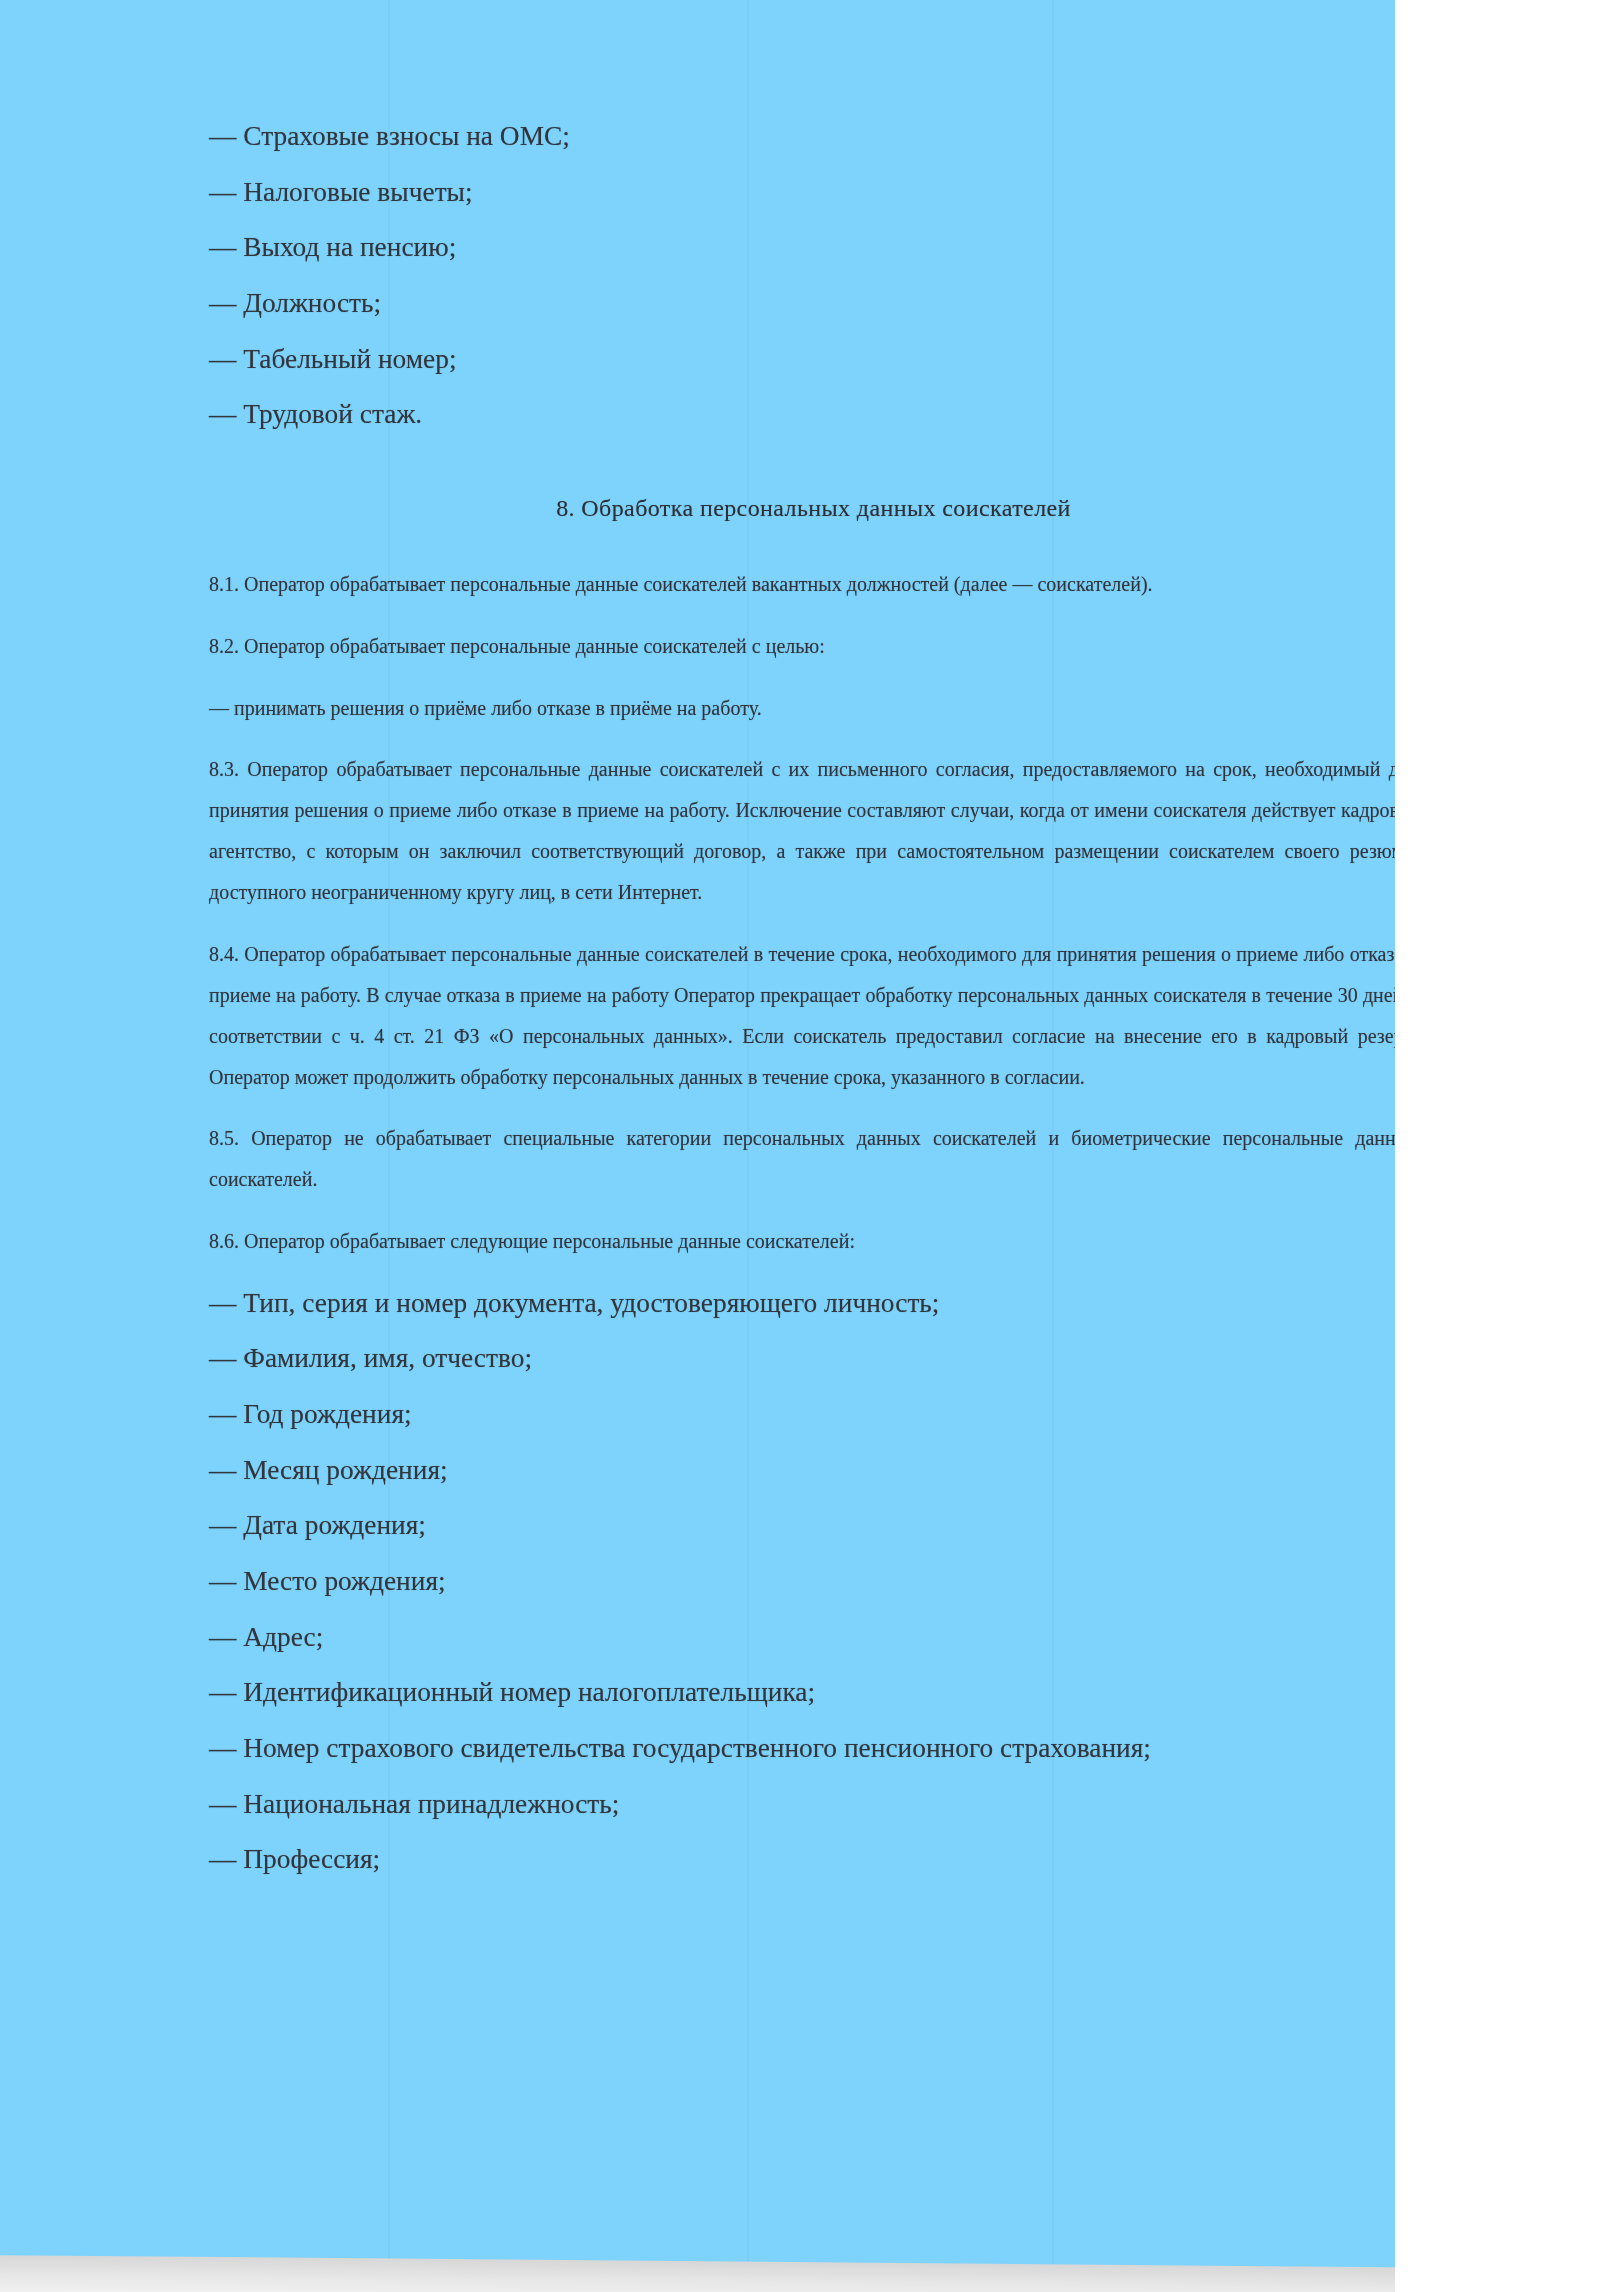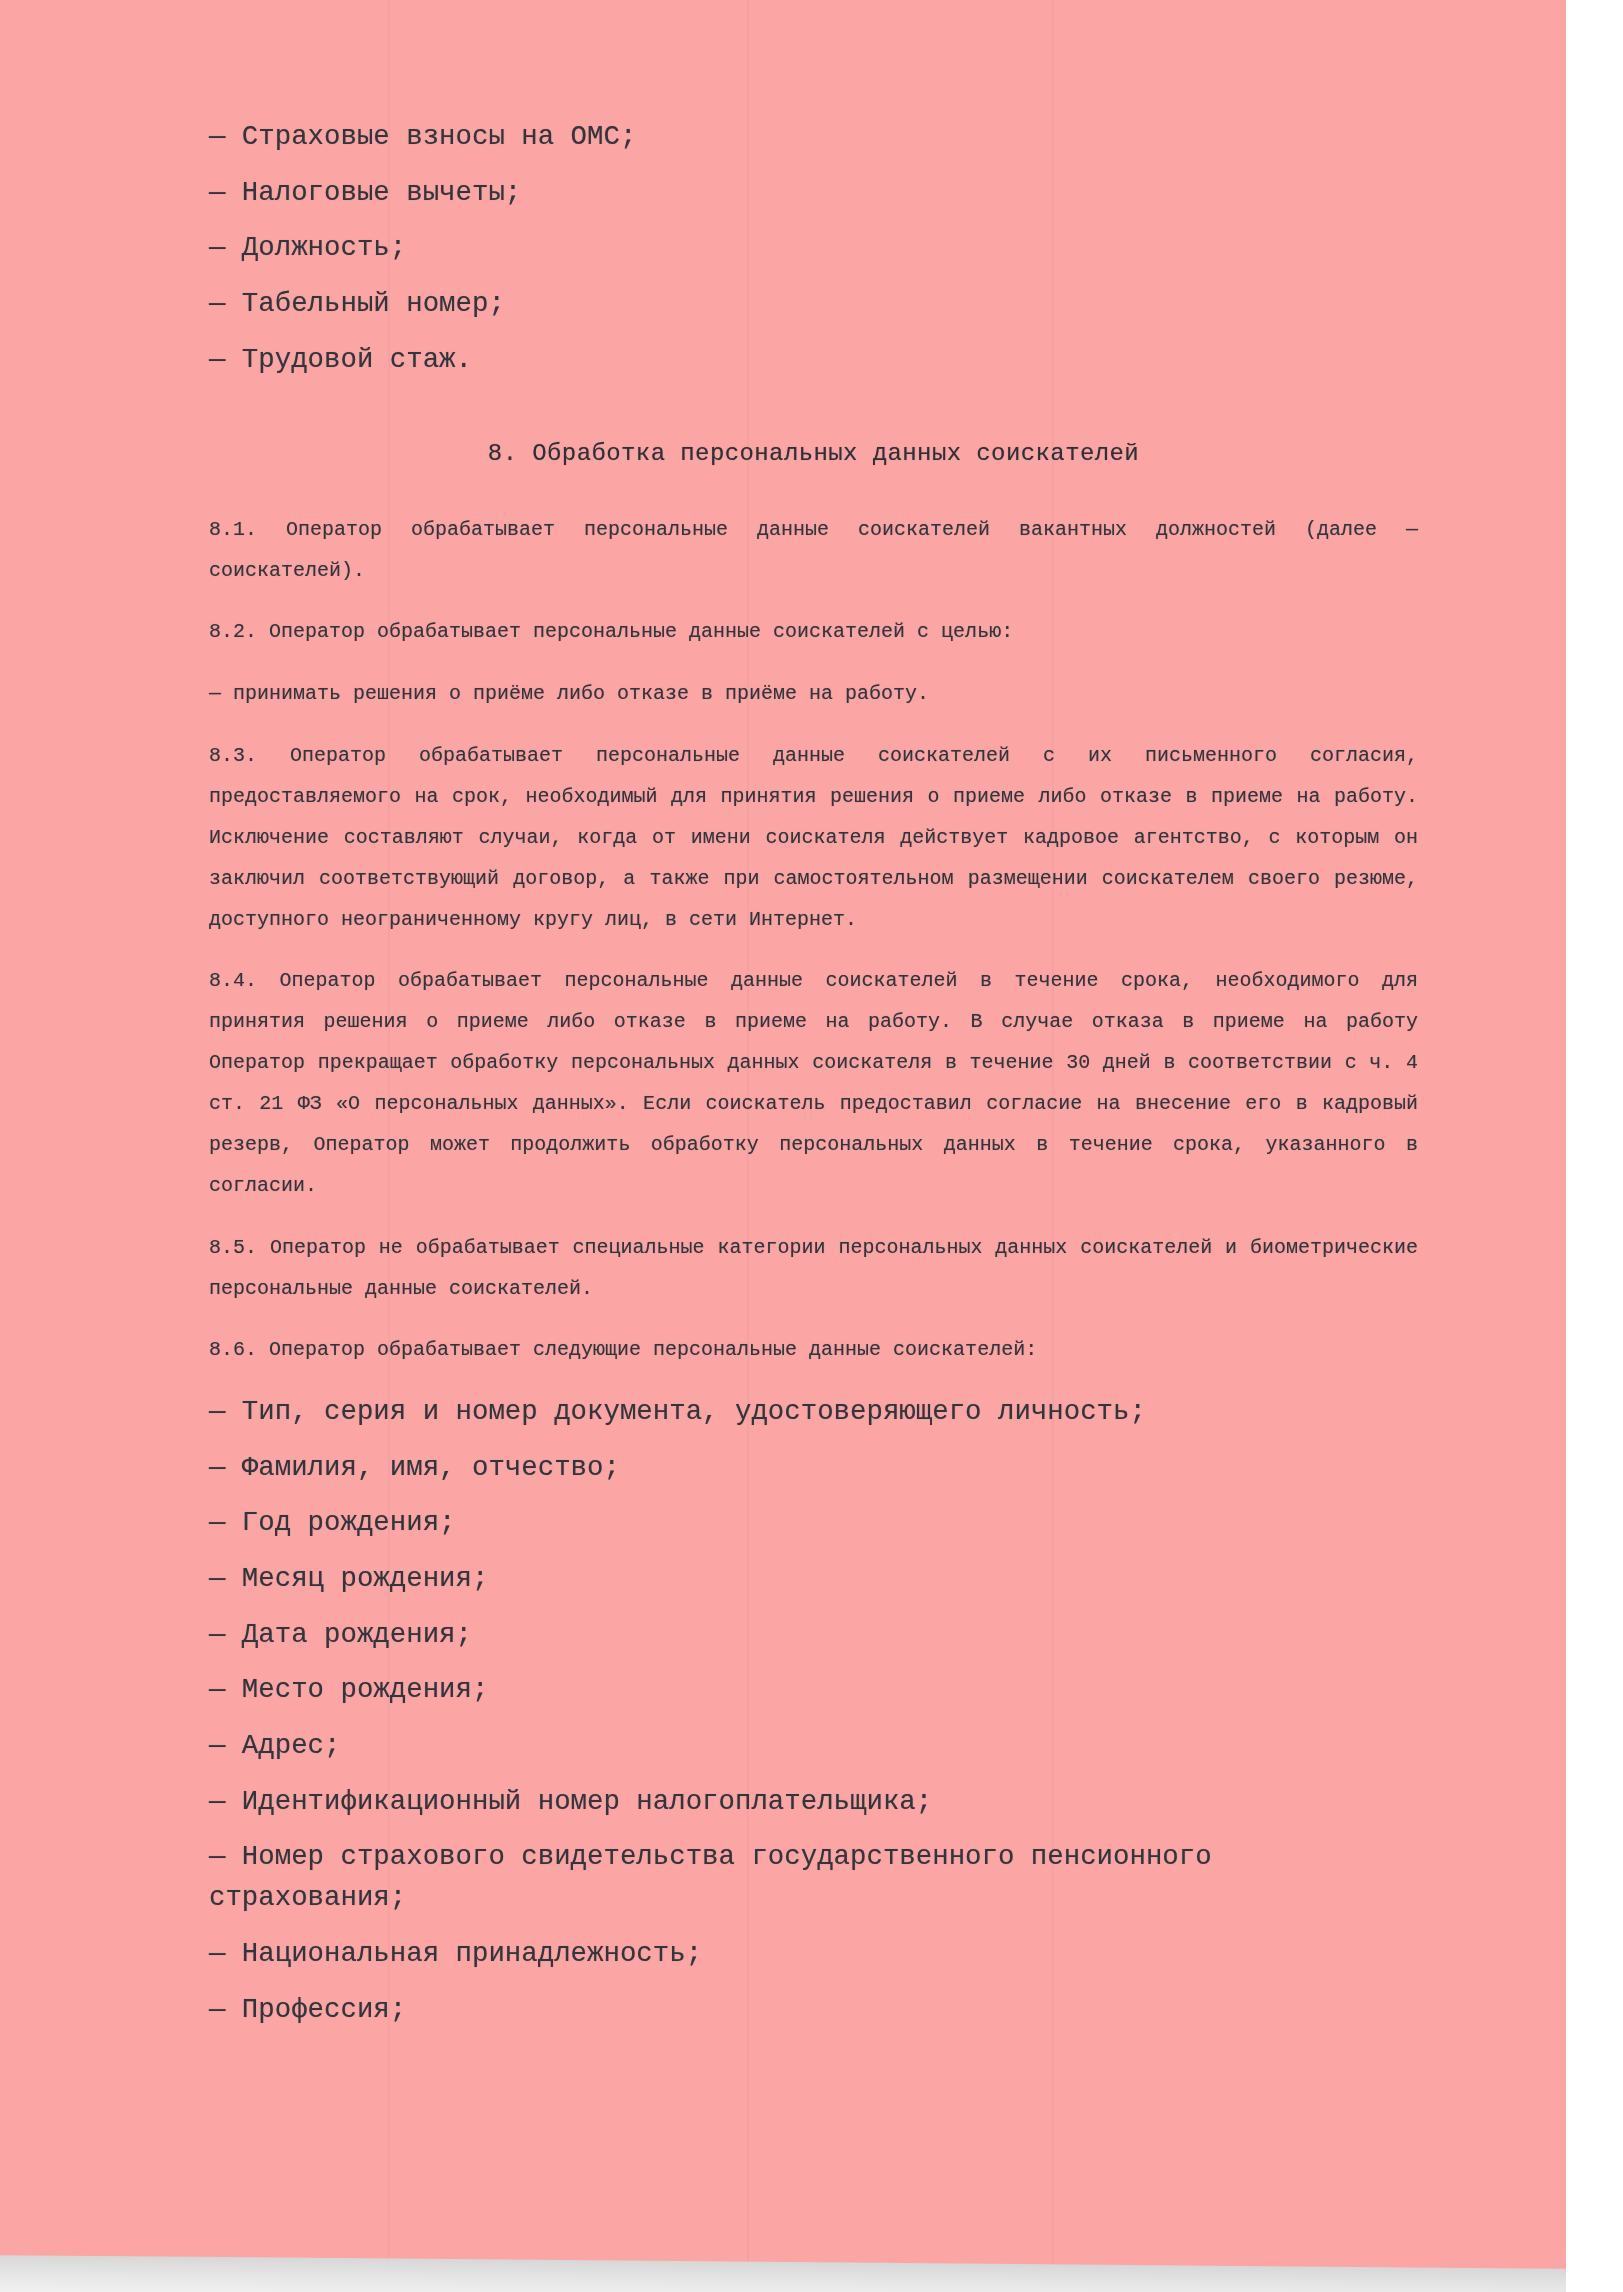--- a/index.html
+++ b/index.html
@@ -1,23 +1,23 @@
 <!DOCTYPE html>
 <html lang="ru"><head>
 <meta charset="utf-8">
 <style>
   html, body { margin: 0; padding: 0; background: #ffffff; }
 
   .page {
     position: relative;
-    width: 1566px;
+    width: 1395px;
     height: 2293px;
-    background: #fca5a5;
+    background: #7dd3fc;
     overflow: hidden;
-    font-family: Liberation Mono, monospace;
+    font-family: Liberation Serif, serif;
     color: #32353c;
   }
 
   
   .streak {
     position: absolute;
     top: 0;
     bottom: 0;
     width: 2px;
     background: rgba(70, 70, 95, 0.035);
@@ -82,20 +82,21 @@
   <div class="streak s1"></div>
   <div class="streak s2"></div>
   <div class="streak s3"></div>
 
   <div class="content">
 
     <div class="blist">
 
     <div class="item">— Страховые взносы на ОМС;</div>
         <div class="item">— Налоговые вычеты;</div>
+        <div class="item">— Выход на пенсию;</div>
         <div class="item">— Должность;</div>
         <div class="item">— Табельный номер;</div>
         <div class="item">— Трудовой стаж.</div>
       </div>
 
     <div class="heading">8. Обработка персональных данных соискателей</div>
 
     <div>
 
     <p class="para">8.1. Оператор обрабатывает персональные данные соискателей вакантных должностей (далее — соискателей).</p>

